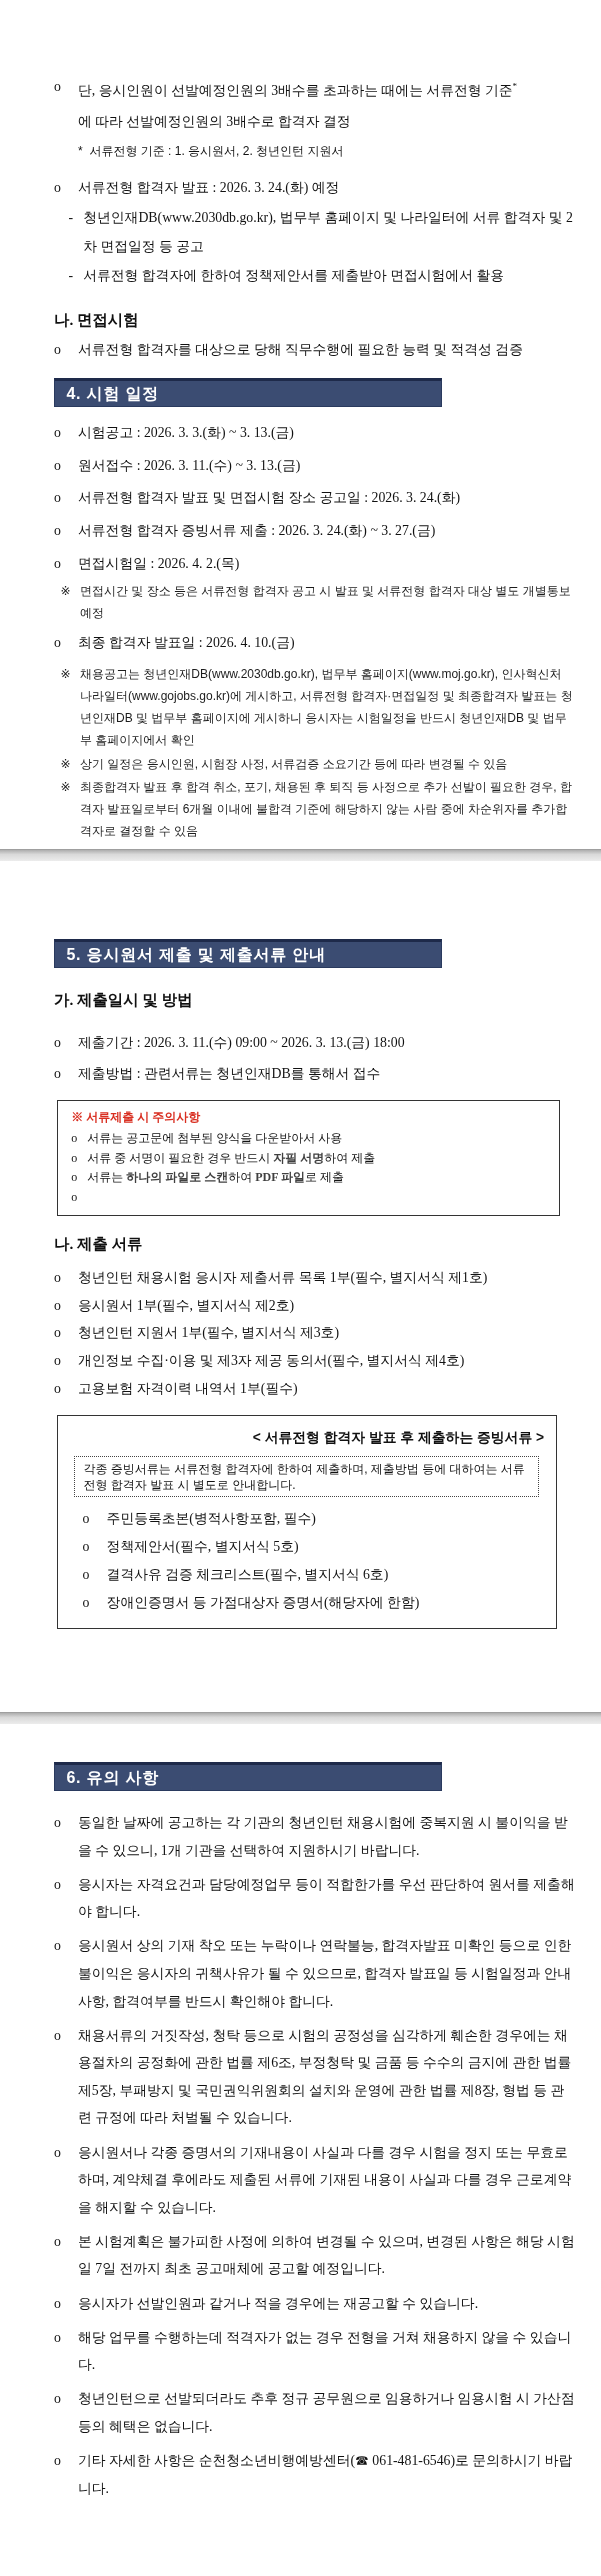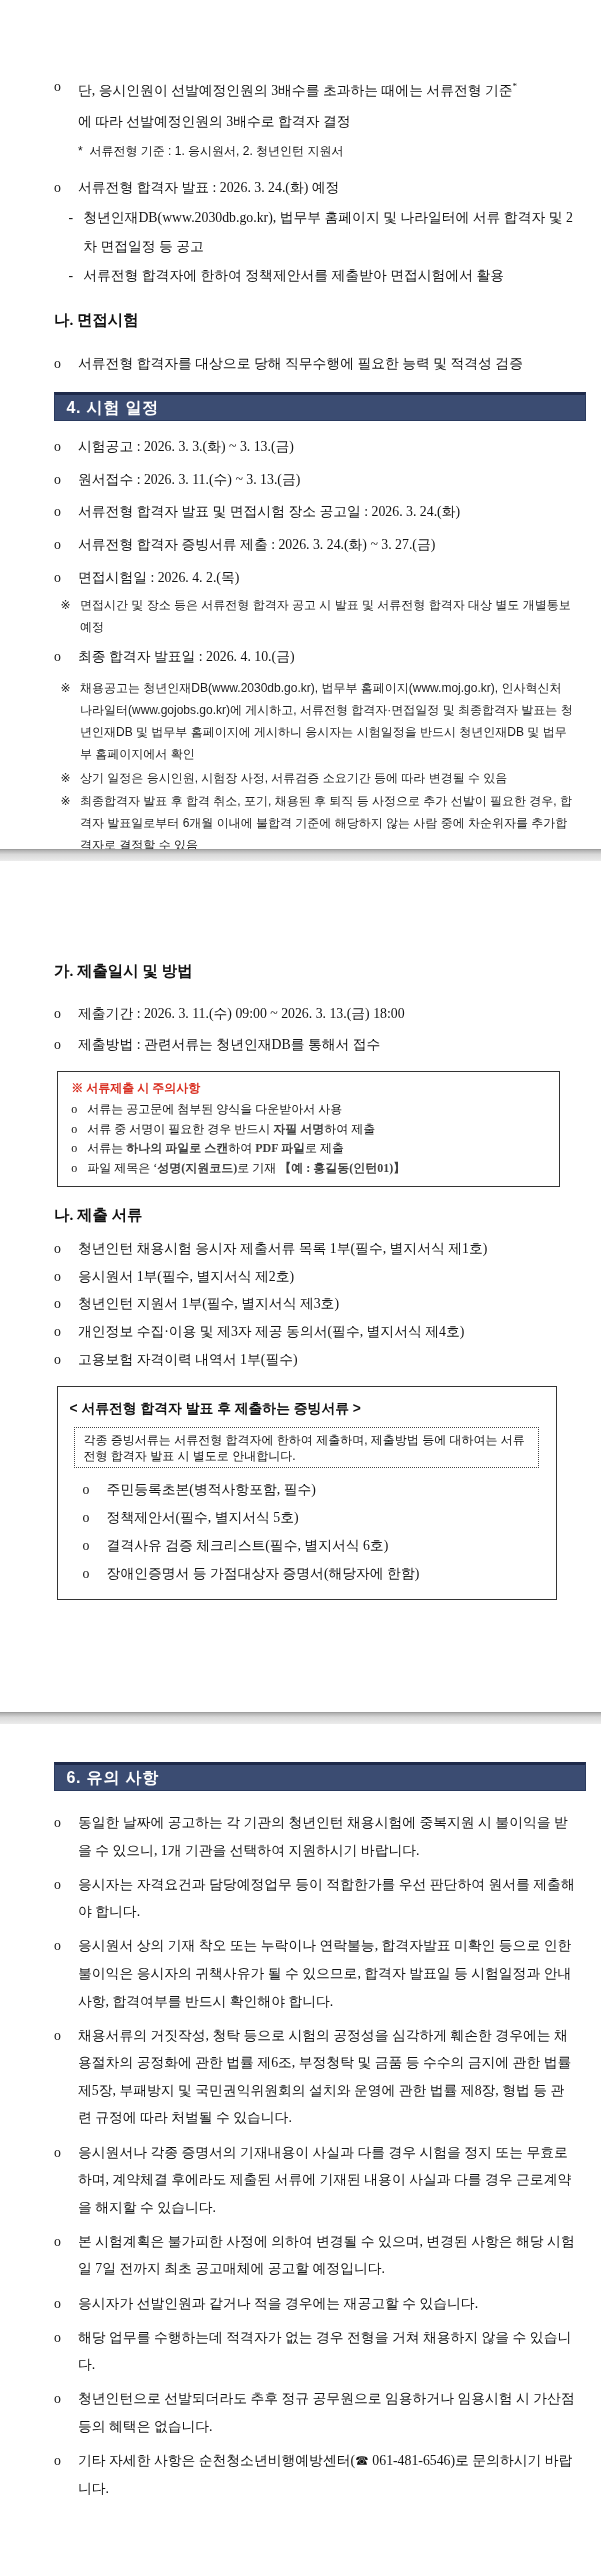--- a/index.html
+++ b/index.html
@@ -6,60 +6,60 @@
   body{width:602px;font-family:"Liberation Serif","DejaVu Serif",serif;color:#111;}
   .doc{width:602px;}
   .page{width:602px;background:#fff;overflow:hidden;box-sizing:border-box;}
   .page1{height:849px;padding-top:71px;}
   .page2{height:851px;padding-top:78px;}
   .page3{height:851px;padding-top:38px;}
   .page-break{height:12px;width:602px;background:linear-gradient(#aeaeae,#d9d9d9 40%,#ececec);border-top:0.8px solid #9f9f9f;box-sizing:border-box;}
   .content{padding-left:54px;padding-right:26px;}
 
   
-  .sec-header{width:532px;box-sizing:border-box;background:#3B4C72;border:0.8px solid #2A3A5E;border-top:3.2px solid #1E2A4A;color:#fff;
+  .sec-header{width:388px;box-sizing:border-box;background:#3B4C72;border:0.8px solid #2A3A5E;border-top:3.2px solid #1E2A4A;color:#fff;
     font-family:"Liberation Sans","DejaVu Sans",sans-serif;font-weight:bold;font-size:16px;line-height:25px;height:29px;padding-left:11.4px;letter-spacing:0.8px;}
 
   
   .li{display:flex;font-size:13.8px;line-height:31px;}
   .mk{flex:0 0 24px;text-align:left;}
   .tx{flex:1 1 auto;}
   .sub{display:flex;font-size:13.8px;line-height:29px;margin-left:14.6px;}
   .mk-d{flex:0 0 14.6px;}
   .note{display:flex;font-family:"Liberation Sans","DejaVu Sans",sans-serif;font-size:12px;line-height:22px;color:#1c1c1c;margin-left:6.5px;}
   .mk-n{flex:0 0 19.5px;}
   .star-note{display:flex;font-family:"Liberation Sans","DejaVu Sans",sans-serif;font-size:12px;line-height:23px;margin-left:24px;}
   .mk-s{flex:0 0 11.4px;}
   .h-kor{font-size:15.4px;font-weight:bold;line-height:24px;}
   sup{font-size:9px;}
 
   
   .p1-b1{margin-bottom:3.2px;}
   .p1-note{margin-bottom:9.7px;}
   .p1-b2{margin-bottom:0;}
   .p1-sub2{margin-bottom:18px;}
-  .p1-h{margin-bottom:16px;}
+  .p1-h{margin-bottom:2px;}
   .p1-b3{margin-bottom:13px;}
   .sched-items .li{margin-bottom:1.6px;}
   .sched-note1{margin-bottom:3.2px;}
   .p1-final{margin-bottom:4.9px;}
   .sched-notes .note{margin-bottom:1.6px;}
 
   
   .p2-h1{margin-top:19.5px;margin-bottom:15px;}
   .caution-box{box-sizing:border-box;margin:11.4px 16px 0 3.2px;border:0.8px solid #333;padding:7.3px 13px 8px 13px;
     font-family:Liberation Serif, serif;font-size:12px;line-height:19.5px;}
   .c-title{color:#D92F21;font-weight:bold;margin-bottom:1.6px;}
   .cli{display:flex;}
   .cli .mk2{flex:0 0 16px;}
   .blue{color:#404040;font-weight:bold;}
   .p2-h2{margin-top:16px;margin-bottom:8px;}
   .docs .li{line-height:27.6px;}
   .evidence-box{box-sizing:border-box;margin:13px 19.5px 0 3.2px;border:0.8px solid #333;padding:9.7px 11.4px 11.4px 11.4px;}
-  .ev-title{text-align:left;font-family:"Liberation Sans","DejaVu Sans",sans-serif;font-weight:bold;font-size:13.8px;line-height:24px;margin-bottom:6.5px;}
+  .ev-title{text-align:right;font-family:"Liberation Sans","DejaVu Sans",sans-serif;font-weight:bold;font-size:13.8px;line-height:24px;margin-bottom:6.5px;}
   .ev-notice{border:0.8px dotted #444;margin:0 4.9px;padding:3.2px 8px;font-family:"Liberation Sans","DejaVu Sans",sans-serif;font-size:12px;line-height:16px;}
   .ev-items{margin-top:8px;padding-left:13px;}
   .ev-items .li{line-height:28px;}
 
   
   .p3-list{margin-top:18px;}
   .p3-list .li{line-height:27.6px;margin-bottom:6.5px;}
 </style>
 </head>
 <body>
@@ -155,20 +155,21 @@
       </div>
 
     </div>
   </section>
 
   <div class="page-break"></div>
 
   <section class="page page2">
     <div class="content">
 
+      <div class="sec-header">5. 응시원서 제출 및 제출서류 안내</div>
 
       <div class="h-kor p2-h1">가. 제출일시 및 방법</div>
 
       <div class="li">
         <span class="mk">o</span>
         <div class="tx">제출기간 : 2026. 3. 11.(수) 09:00 ~ 2026. 3. 13.(금) 18:00</div>
       </div>
       <div class="li">
         <span class="mk">o</span>
         <div class="tx">제출방법 : 관련서류는 청년인재DB를 통해서 접수</div>
@@ -183,21 +184,20 @@
         <div class="cli">
           <span class="mk2">o</span>
           <span class="ctx"><span>서류 중 서명이 필요한 경우 반드시 </span><b class="blue">자필 서명</b><span></span><b class="blue"></b><span>하여 제출</span></span>
         </div>
         <div class="cli">
           <span class="mk2">o</span>
           <span class="ctx"><span>서류는 </span><b class="blue">하나의 파일로 스캔</b><span>하여 </span><b class="blue">PDF 파일</b><span>로 제출</span></span>
         </div>
         <div class="cli">
           <span class="mk2">o</span>
-          <span class="ctx"><span>파일 제목은 ‘</span><b class="blue">성명(지원코드)</b><span>로 기재 </span><b class="blue">【예 : 홍길동(인턴01)】</b><span></span></span>
         </div>
       </div>
 
       <div class="h-kor p2-h2">나. 제출 서류</div>
 
       <div class="docs">
         <div class="li">
           <span class="mk">o</span>
           <div class="tx">청년인턴 채용시험 응시자 제출서류 목록 1부(필수, 별지서식 제1호)</div>
         </div>

